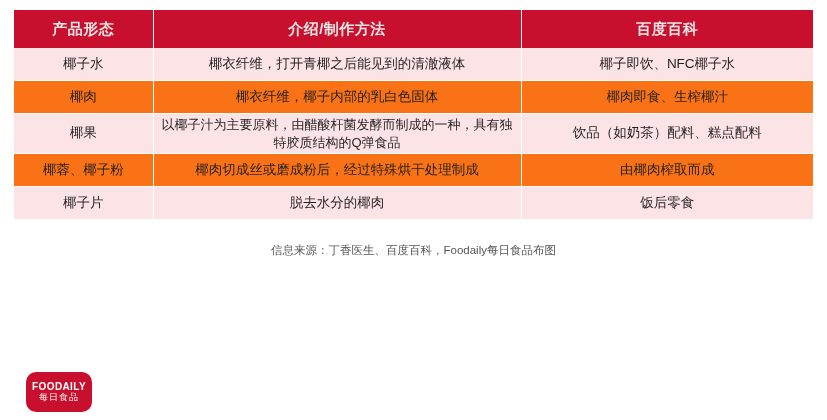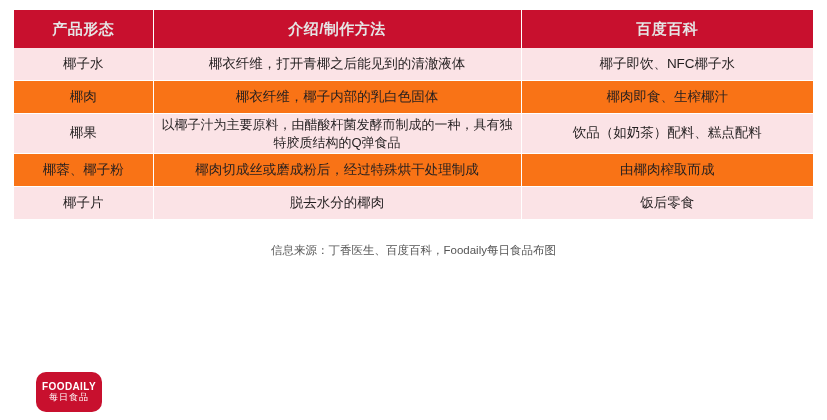--- a/index.html
+++ b/index.html
@@ -70,21 +70,21 @@
     border: none;
     text-align: center;
     font-size: 11.5px;
     color: #555555;
     padding-top: 14px;
     height: 34px;
   }
 
   .logo {
     position: absolute;
-    left: 36px;
+    left: 26px;
     bottom: 8px;
     width: 66px;
     height: 40px;
   }
   .logo .badge {
     width: 66px;
     height: 40px;
     background: #c8102e;
     border-radius: 10px;
     display: flex;

